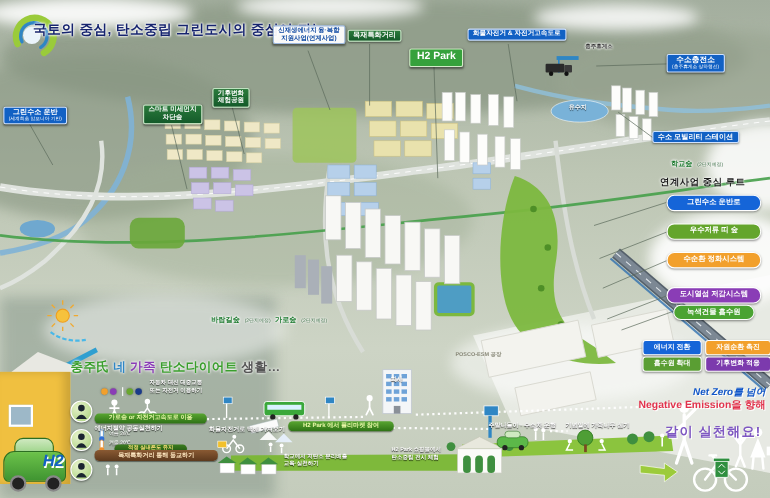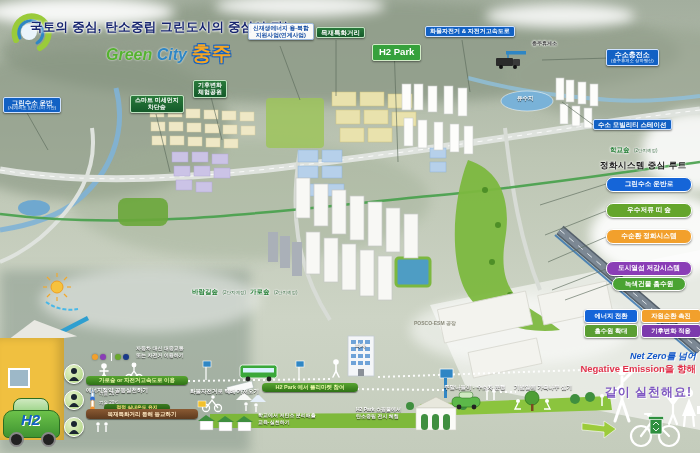--- a/index.html
+++ b/index.html
@@ -54,21 +54,21 @@
   .roof{position:absolute;left:-4px;top:320px;width:0;height:0;
     border-left:40px solid transparent;border-right:40px solid transparent;
     border-bottom:22px solid #e8e8e2;transform:rotate(-8deg);}
   .window{position:absolute;left:8px;top:368px;width:18px;height:16px;background:#9db8c8;
     border:2px solid #fff;}
   .car{position:absolute;left:3px;top:398px;width:55px;height:46px;}
   .car .body{position:absolute;left:0;top:12px;width:55px;height:26px;border-radius:10px 10px 5px 5px;
     background:linear-gradient(#6cc24a,#3f9431);border:1px solid #2c6e22;}
   .car .cab{position:absolute;left:10px;top:0;width:34px;height:16px;border-radius:8px 8px 0 0;
     background:linear-gradient(#cfe9c0,#8fcf7a);border:1px solid #2c6e22;}
-  .car .h2{position:absolute;left:0;top:13px;width:55px;text-align:center;font-size:15px;
+  .car .h2{position:absolute;left:0;top:13px;width:55px;text-align:right;font-size:15px;
     font-weight:bold;font-style:italic;color:#1261c4;text-shadow:1px 1px 0 #fff;}
   .car .wheel{position:absolute;top:34px;width:11px;height:11px;border-radius:50%;
     background:#222;border:2px solid #888;}
   .title1{font-size:11.5px;font-weight:bold;letter-spacing:.3px;
     text-shadow:0 0 2px #fff,0 0 3px #fff;}
   .t-g{color:#3a9e2d;} .t-b{color:#2f86c4;} .t-p{color:#8a3db6;} .t-k{color:#555;}
   .dot{display:inline-block;width:6px;height:6px;border-radius:50%;margin-right:2px;
     box-shadow:0 0 2px rgba(0,0,0,.4);vertical-align:middle;}
   .d1{background:#f2a02c;} .d2{background:#8a3db6;} .d3{background:#6aa82e;} .d4{background:#1a3a8a;}
   .vbar{display:inline-block;width:1px;height:8px;background:#fff;margin:0 3px;vertical-align:middle;}
@@ -427,25 +427,20 @@
       <path d="M653,425 l3,-3 l3,3 M659,428 l-3,3 l-3,-3" stroke="#fff" stroke-width=".9" fill="none"></path>
     </g>
   </svg>
 
   <svg class="abs" style="left:6px;top:8px" width="46" height="46">
     <path d="M10,32 A17,17 0 1 1 34,40" fill="none" stroke="#9acb3a" stroke-width="6" stroke-linecap="round"></path>
     <path d="M14,30 A12,12 0 1 1 31,35" fill="none" stroke="#2f86c4" stroke-width="3" stroke-linecap="round"></path>
     <circle cx="23" cy="24" r="8" fill="#eaf4fb"></circle>
   </svg>
   <div class="lbl tagline halo" style="left:30px;top:20px">국토의 중심, 탄소중립 그린도시의 중심이 되는</div>
-  <div class="lbl logo" style="left:106px;top:42px">
-    <span class="g">Green</span>
-    <span class="c">City</span>
-    <span class="cj">충주</span>
-  </div>
 
   <div class="lbl box b-white" style="left:248px;top:23px;font-size:5.8px">
     <div>신재생에너지 융·복합</div>
     <div>지원사업(연계사업)</div>
   </div>
   <div class="lbl box b-gdark" style="left:316px;top:27px;font-size:6.5px">목재특화거리</div>
   <div class="lbl box b-lime" style="left:372px;top:44px;font-size:9.5px;padding:2px 6px">H2 Park</div>
   <div class="lbl box b-blue" style="left:425px;top:26px;font-size:6px">화물자전거 &amp; 자전거고속도로</div>
 
   <div class="lbl box b-blue" style="left:3px;top:97px;font-size:6.5px">
@@ -476,21 +471,21 @@
     <span class="gtext">바람길숲</span>
     <span class="gsub">(2단지예정)</span>
   </div>
   <div class="lbl halo" style="left:250px;top:280px">
     <span class="gtext">가로숲</span>
     <span class="gsub">(2단지예정)</span>
   </div>
   <div class="lbl" style="left:414px;top:321px;font-size:5px;color:#8a8a7a;font-weight:bold">POSCO-ESM 공장</div>
   <div class="lbl wtext dhalo" style="left:355px;top:342px;font-size:5.5px">회사</div>
 
-  <div class="lbl" style="left:600px;top:161px;font-size:8.5px;font-weight:900;color:#1a1a1a;letter-spacing:.5px;text-shadow:0 0 2px #fff,0 0 3px #fff">정화시스템 중심 루트</div>
+  <div class="lbl" style="left:600px;top:161px;font-size:8.5px;font-weight:900;color:#1a1a1a;letter-spacing:.5px;text-shadow:0 0 2px #fff,0 0 3px #fff">연계사업 중심 루트</div>
   <div class="pill p-blue" style="top:177px">그린수소 운반로</div>
   <div class="pill p-green" style="top:203px">우수저류 띠 숲</div>
   <div class="pill p-orange" style="top:229px">수순환 정화시스템</div>
   <div class="pill p-purple" style="top:261px">도시열섬 저감시스템</div>
   <div class="pill p-green" style="left:612px;top:277px;width:72px;height:12px;line-height:11px;background:#4aa332">녹색건물 흡수원</div>
 
   <div class="sbox s-blue" style="left:584px;top:309px;width:52px">에너지 전환</div>
   <div class="sbox s-orange" style="left:641px;top:309px;width:58px">자원순환 촉진</div>
   <div class="sbox s-green" style="left:584px;top:324px;width:52px">흡수원 확대</div>
   <div class="sbox s-purple" style="left:641px;top:324px;width:58px">기후변화 적응</div>
@@ -503,20 +498,27 @@
   <div class="house"></div>
   <div class="window"></div>
   <div class="car">
     <div class="cab"></div>
     <div class="body"></div>
     <div class="h2">H2</div>
     <div class="wheel" style="left:6px"></div>
     <div class="wheel" style="left:38px"></div>
   </div>
 
+  <div class="lbl title1" style="left:64px;top:328px">
+    <span class="t-g">충주氏</span>
+    <span class="t-b">네</span>
+    <span class="t-p">가족</span>
+    <span class="t-g">탄소다이어트</span>
+    <span class="t-k">생활…</span>
+  </div>
 
   <div class="lbl" style="left:92px;top:347px">
     <span class="dot d1"></span><span class="dot d2"></span><span class="vbar"></span><span class="dot d3"></span><span class="dot d4"></span>
   </div>
   <div class="lbl tiny-w2" style="left:136px;top:345px">
     <div>자동차 대신 대중교통</div>
     <div>또는 자전거 이용하기</div>
   </div>
 
   <div class="avatar" style="left:64px;top:364px">

